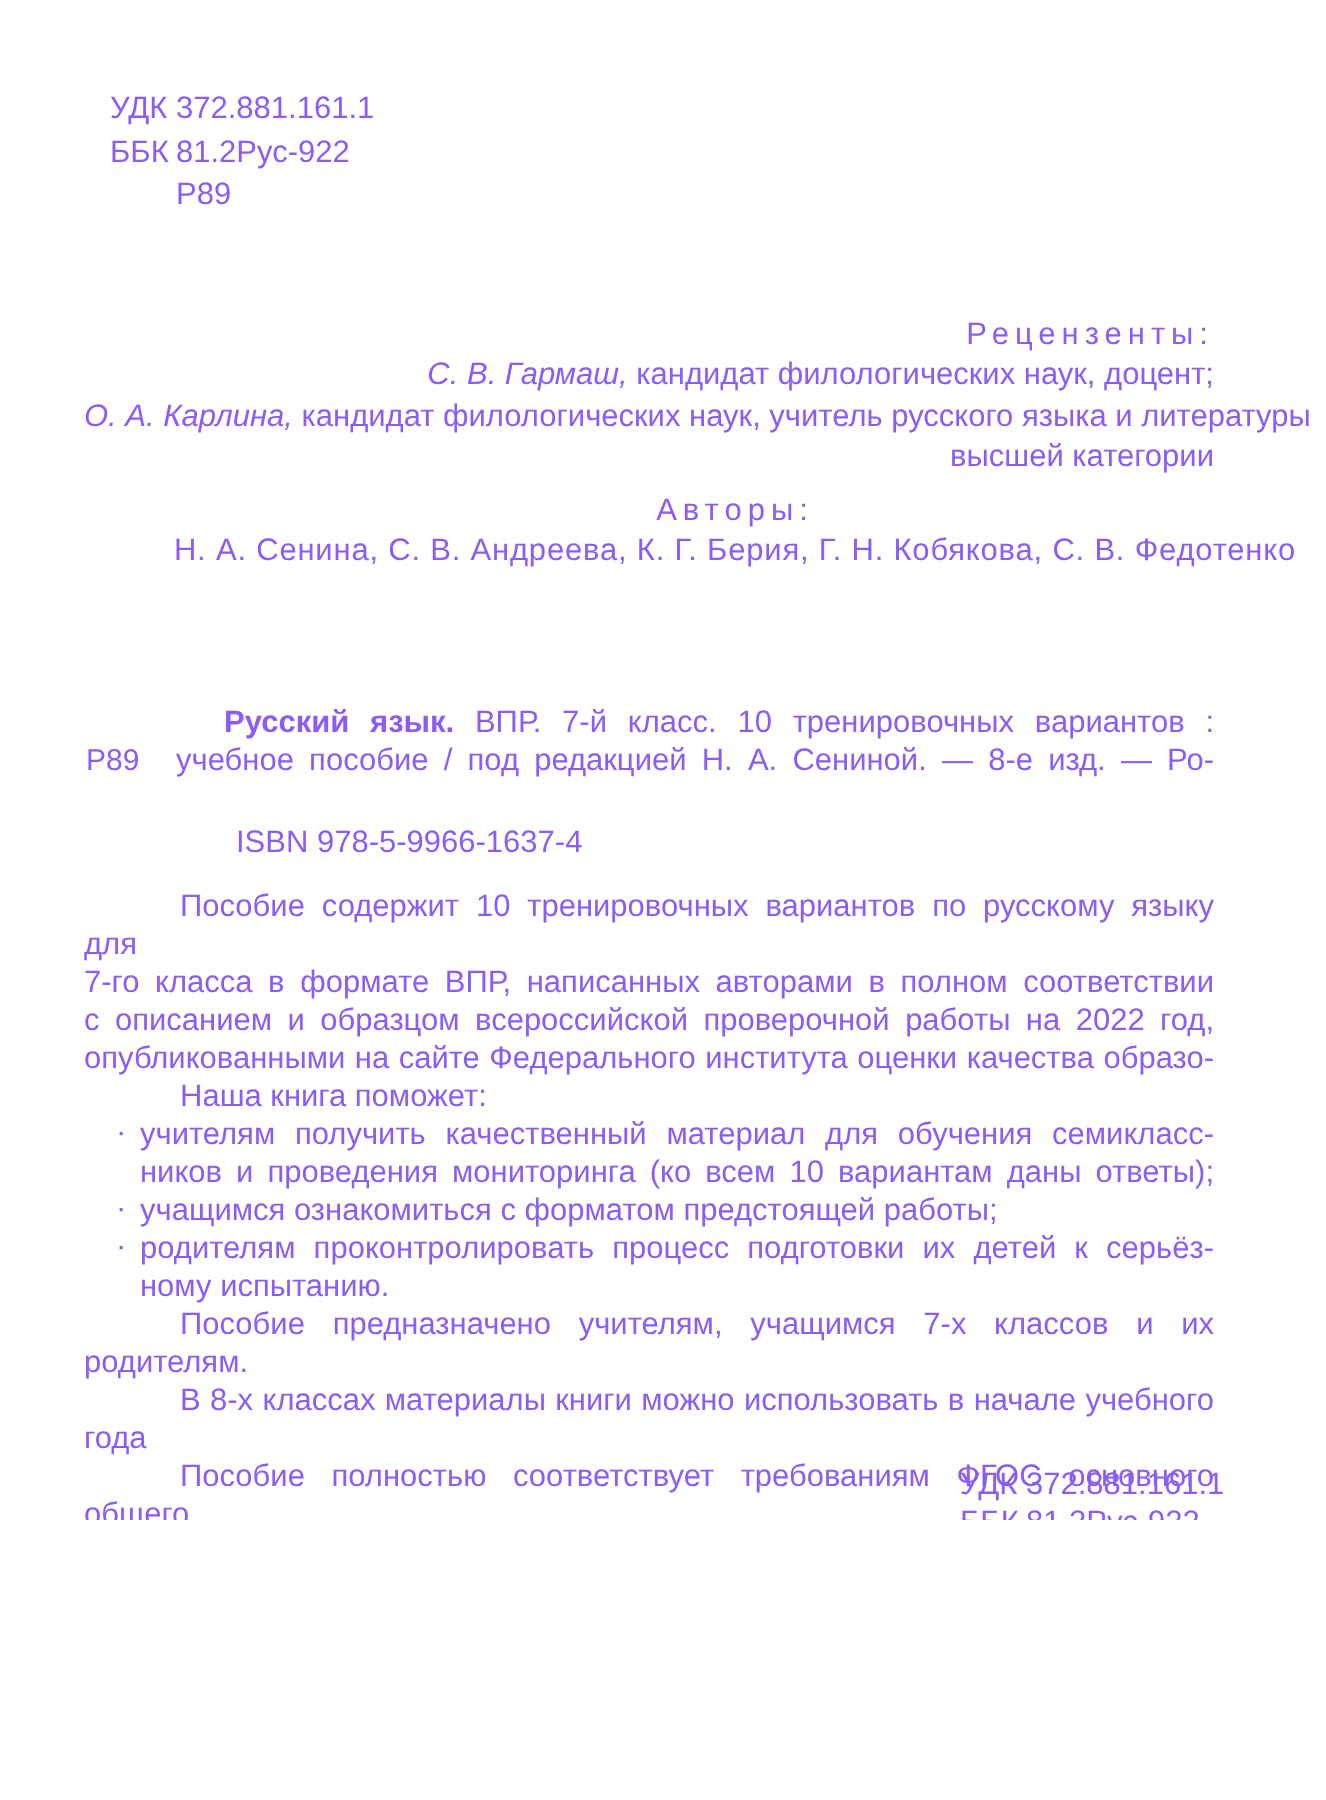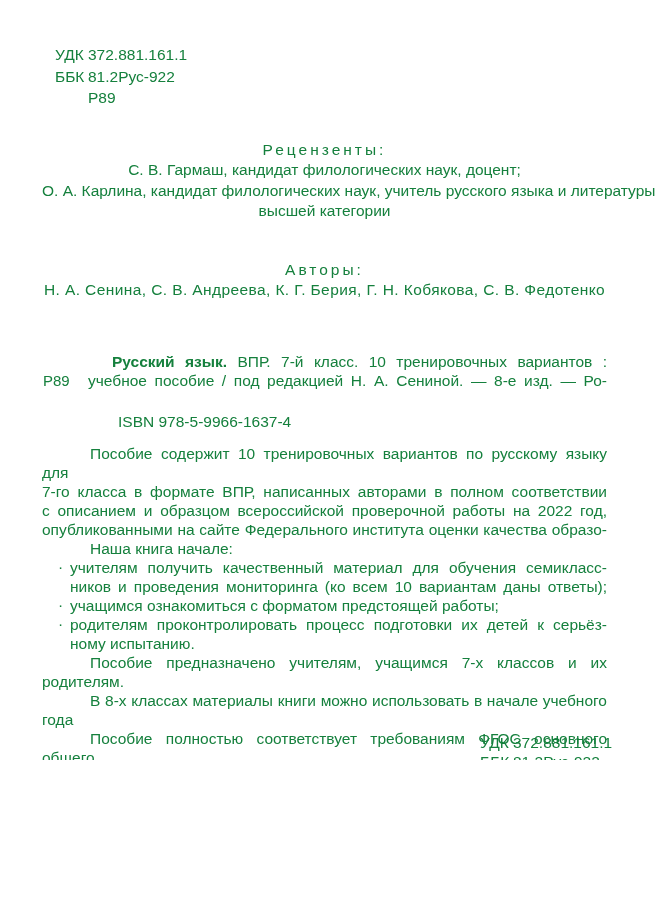--- a/index.html
+++ b/index.html
@@ -1,41 +1,41 @@
 <!DOCTYPE html>
 <html><head>
 <meta charset="utf-8">
 <style>
   html, body { margin: 0; padding: 0; background: #ffffff; }
   .page {
     position: relative;
     width: 663px;
     height: 760px;
     background: #ffffff;
-    color: #15803d;
+    color: #8b5cf6;
     font-family: "Liberation Sans", "DejaVu Sans", sans-serif;
     font-size: 15.5px;
     overflow: hidden;
   }
   .abs { position: absolute; }
 
   
   .meta .row { display: flex; line-height: 21.5px; }
   .meta .lab { width: 33px; flex: 0 0 33px; }
   .meta-top    { left: 55px;  top: 44px; }
   .meta-bottom { left: 480px; top: 733px; line-height: 19px; }
   .meta-bottom .row { line-height: 19px; }
 
   
   .centered { left: 42px; width: 565px; text-align: center; }
-  .reviewers { top: 140px; line-height: 20.4px; }
-  .authors   { top: 260px; line-height: 20.4px; }
+  .reviewers { top: 158px; line-height: 20.4px; text-align: right; }
+  .authors   { top: 246px; line-height: 20.4px; margin-left: 43px; }
   .sp-wide { letter-spacing: 3px; }
   .names-sp { letter-spacing: 0.4px; }
-  .it { }
+  .it { font-style: italic; }
   .centered .cl { white-space: nowrap; }
 
   
   .bib { left: 88px; top: 352px; width: 519px; line-height: 19px; }
   .bib .bl { text-align: justify; text-align-last: justify; }
   .bib .bl.lastline { text-align-last: left; }
   .bib .bl.first { text-indent: 24px; }
   .b { font-weight: bold; }
   .bib-code { left: 43px; top: 372px; font-size: 15px; }
   .isbn-mid { left: 118px; top: 413px; }
@@ -93,21 +93,21 @@
   <div class="abs isbn-mid">ISBN 978-5-9966-1637-4</div>
 
   <div class="abs annotation" id="annotation">
       <div class="para p">
         <div class="l">Пособие содержит 10 тренировочных вариантов по русскому языку для</div>
         <div class="l">7-го класса в формате ВПР, написанных авторами в полном соответствии</div>
         <div class="l">с описанием и образцом всероссийской проверочной работы на 2022 год,</div>
         <div class="l">опубликованными на сайте Федерального института оценки качества образо-</div>
       </div>
       <div class="para p">
-        <div class="l last">Наша книга начале:</div>
+        <div class="l last">Наша книга поможет:</div>
       </div>
       <div class="para bullet">
         <span class="dot">·</span>
         <div class="l">учителям получить качественный материал для обучения семикласс-</div>
         <div class="l">ников и проведения мониторинга (ко всем 10 вариантам даны ответы);</div>
       </div>
       <div class="para bullet">
         <span class="dot">·</span>
         <div class="l last">учащимся ознакомиться с форматом предстоящей работы;</div>
       </div>

